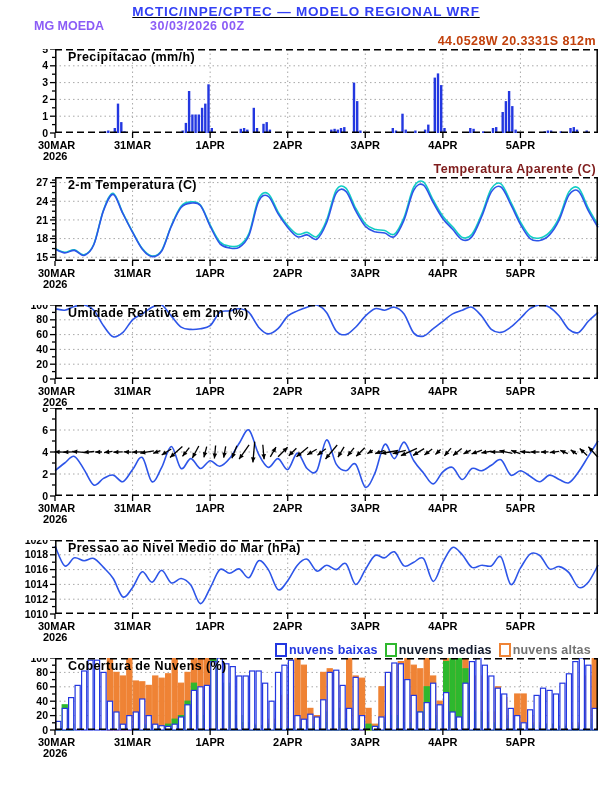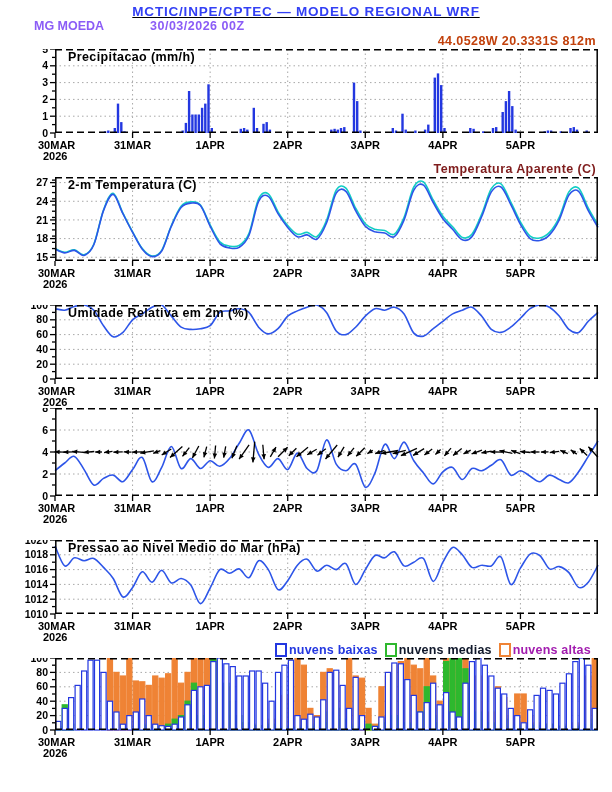--- a/index.html
+++ b/index.html
@@ -481,30 +481,31 @@
         <text x="365.2857142857143" y="90" class="xlab" text-anchor="middle">3APR</text>
         <line x1="442.85714285714283" y1="74" x2="442.85714285714283" y2="79" class="tick"></line>
         <text x="442.85714285714283" y="90" class="xlab" text-anchor="middle">4APR</text>
         <line x1="520.4285714285714" y1="74" x2="520.4285714285714" y2="79" class="tick"></line>
         <text x="520.4285714285714" y="90" class="xlab" text-anchor="middle">5APR</text>
       </svg>
   </div>
 
   <div class="panel">
     <div class="ptitle">
+      <span class="left">Cobertura de Nuvens (%)</span>
       <span class="legend">
         <span class="item" style="color:#2337e0">
           <span class="box" style="border-color:#2337e0"></span>
           <span>nuvens baixas</span>
         </span>
         <span class="item" style="color:#0f172a">
           <span class="box" style="border-color:#2eb82e"></span>
           <span>nuvens medias</span>
         </span>
-        <span class="item" style="color:#a21caf">
+        <span class="item" style="color:#737373">
           <span class="box" style="border-color:#ef8335"></span>
           <span>nuvens altas</span>
         </span>
       </span>
     </div>
     <svg width="612" height="101">
         <line x1="55" y1="57.6" x2="598" y2="57.6" class="grid"></line>
         <line x1="55" y1="43.2" x2="598" y2="43.2" class="grid"></line>
         <line x1="55" y1="28.800000000000004" x2="598" y2="28.800000000000004" class="grid"></line>
         <line x1="55" y1="14.399999999999999" x2="598" y2="14.399999999999999" class="grid"></line>

